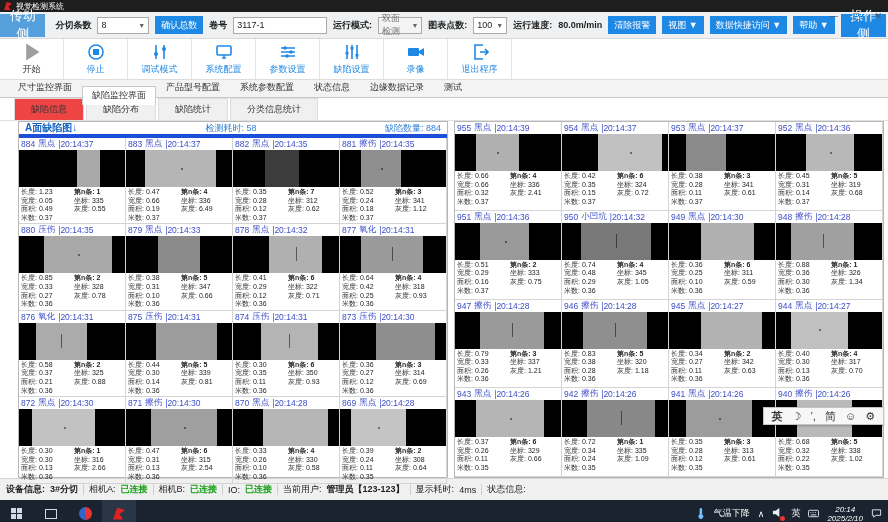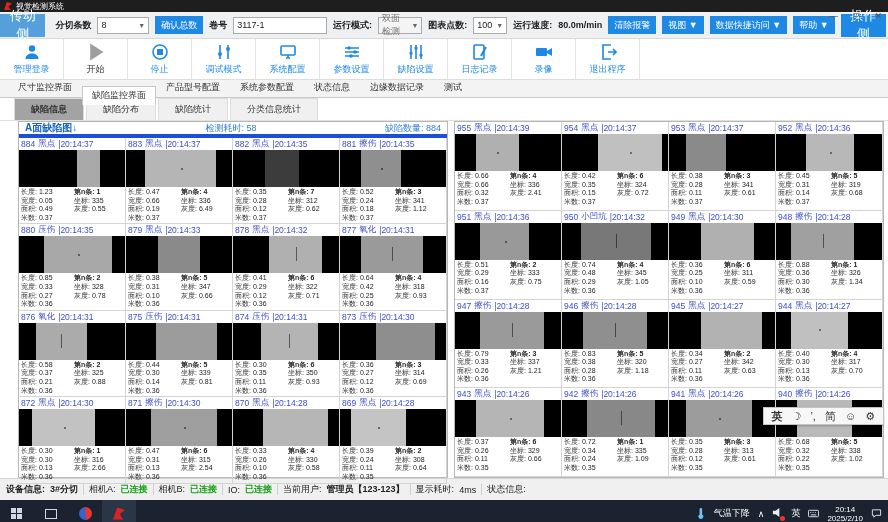--- a/index.html
+++ b/index.html
@@ -38,21 +38,21 @@
   .big-btn.fillicon svg { fill:#1e88e5; stroke:none; }
 
   
   .tabs { height:18px; background:#f3f3f3; display:flex; align-items:flex-end; padding-left:8px; border-bottom:1px solid #c9c9c9; }
   .tab { padding:2px 9px 3px; border:1px solid transparent; border-bottom:none; color:#333; cursor:pointer; }
   .tab.active { background:#fff; border-color:#c9c9c9; position:relative; top:8px; }
 
   
   .subtabs { height:22px; background:#fff; display:flex; align-items:flex-end; padding-left:14px; gap:2px; }
   .subtab { padding:4px 16px; color:#333; cursor:pointer; background:#f0f0f0; border:1px solid #dcdcdc; border-bottom:none; }
-  .subtab.active { background:#a3a3a3; font-weight:bold; }
+  .subtab.active { background:#ef4444; font-weight:normal; }
 
   
   .content { height:358px; display:flex; gap:6px; padding:0 4px 0 18px; background:#fff; position:relative; border-top:1px solid #e0e0e0; }
   .panel { border:1px solid #b7b7b7; background:#fff; flex:1; display:flex; flex-direction:column; }
   .panel-head { height:16px; display:flex; align-items:center; padding:0 6px; border-bottom:4px solid #1d4ed8; }
   .panel-title { color:#1565c0; font-weight:bold; font-size:10px; }
   .panel-mid { margin-left:auto; margin-right:auto; color:#2f7fd6; }
   .panel-count { color:#2f7fd6; }
   .grid { flex:1; display:grid; grid-template-columns:repeat(4,1fr); grid-template-rows:repeat(4,1fr); }
   .cell { border-right:1px solid #d4d4d4; border-bottom:1px solid #d4d4d4; display:flex; flex-direction:column; overflow:hidden; }
@@ -81,21 +81,21 @@
   
   .taskbar { height:27px; background:#1b2330; display:flex; align-items:center; color:#fff; }
   .tb-icon { width:34px; height:27px; display:flex; align-items:center; justify-content:center; cursor:pointer; }
   .tb-icon.active-app { background:#2a3646; box-shadow:inset 0 -2px 0 #4aa3e8; }
   .winlogo { width:12px; height:12px; display:grid; grid-template-columns:5px 5px; grid-template-rows:5px 5px; gap:1px; }
   .winlogo i { background:#cfd8e3; }
   .taskview { width:12px; height:10px; border:1px solid #cfd8e3; position:relative; background:transparent; }
   .app1 { width:13px; height:13px; border-radius:50%; background:conic-gradient(#e33 0 50%, #36c 50% 100%); }
   .app2 { width:12px; height:12px; background:#d22; clip-path:polygon(0 100%,35% 0,100% 20%,55% 55%,85% 100%); }
   .tray { margin-left:auto; display:flex; align-items:center; gap:8px; padding-right:6px; font-size:9px; }
-  .tray .clock { text-align:center; font-size:8px; line-height:9px; }
+  .tray .clock { text-align:center; font-size:8px; line-height:9px;font-style:italic; }
   .tray svg { width:11px; height:11px; fill:#e8edf3; }
   .badge { position:relative; }
   .badge::after { content:""; position:absolute; right:-2px; bottom:-1px; width:5px; height:5px; background:#e33; border-radius:50%; }
 </style>
 </head>
 <body>
 
 <div class="titlebar">
   <span class="app-icon"></span>
   <span class="t-text">视觉检测系统</span>
@@ -131,27 +131,20 @@
   <span class="tb-label">运行速度:</span>
   <span class="tb-value">80.0m/min</span>
   <button class="blue-btn">清除报警</button>
   <button class="blue-btn">视图 ▼</button>
   <button class="blue-btn">数据快捷访问 ▼</button>
   <button class="blue-btn">帮助 ▼</button>
   <button class="side-btn side-right">操作侧</button>
 </div>
 
 <div class="toolbar2">
-  <div class="big-btn fillicon">
-    <svg viewBox="0 0 18 18">
-        <circle cx="9" cy="5.5" r="3.2"></circle>
-        <path d="M2.5 16c0-3.6 2.9-5.5 6.5-5.5s6.5 1.9 6.5 5.5z"></path>
-      </svg>
-    <span class="bb-label">管理登录</span>
-  </div>
   <div class="big-btn disabled">
     <svg viewBox="0 0 18 18">
         <path d="M4 2 L15 9 L4 16 Z"></path>
       </svg>
     <span class="bb-label">开始</span>
   </div>
   <div class="big-btn">
     <svg viewBox="0 0 18 18">
         <circle cx="9" cy="9" r="7"></circle>
         <rect x="6" y="6" width="6" height="6" fill="#1e88e5" stroke="none"></rect>
@@ -183,27 +176,20 @@
     <span class="bb-label">参数设置</span>
   </div>
   <div class="big-btn">
     <svg viewBox="0 0 18 18">
         <path d="M4 2v14M9 2v14M14 2v14"></path>
         <rect x="2.5" y="9" width="3" height="2.5" fill="#1e88e5" stroke="none"></rect>
         <rect x="7.5" y="4" width="3" height="2.5" fill="#1e88e5" stroke="none"></rect>
         <rect x="12.5" y="11" width="3" height="2.5" fill="#1e88e5" stroke="none"></rect>
       </svg>
     <span class="bb-label">缺陷设置</span>
-  </div>
-  <div class="big-btn">
-    <svg viewBox="0 0 18 18">
-        <rect x="3" y="2" width="10" height="14" rx="1"></rect>
-        <path d="M15 4l-5 9" stroke-width="2"></path>
-      </svg>
-    <span class="bb-label">日志记录</span>
   </div>
   <div class="big-btn fillicon">
     <svg viewBox="0 0 18 18">
         <rect x="1" y="5" width="11" height="8" rx="1"></rect>
         <path d="M12 8 L17 5 V13 L12 10 Z"></path>
       </svg>
     <span class="bb-label">录像</span>
   </div>
   <div class="big-btn">
     <svg viewBox="0 0 18 18">

